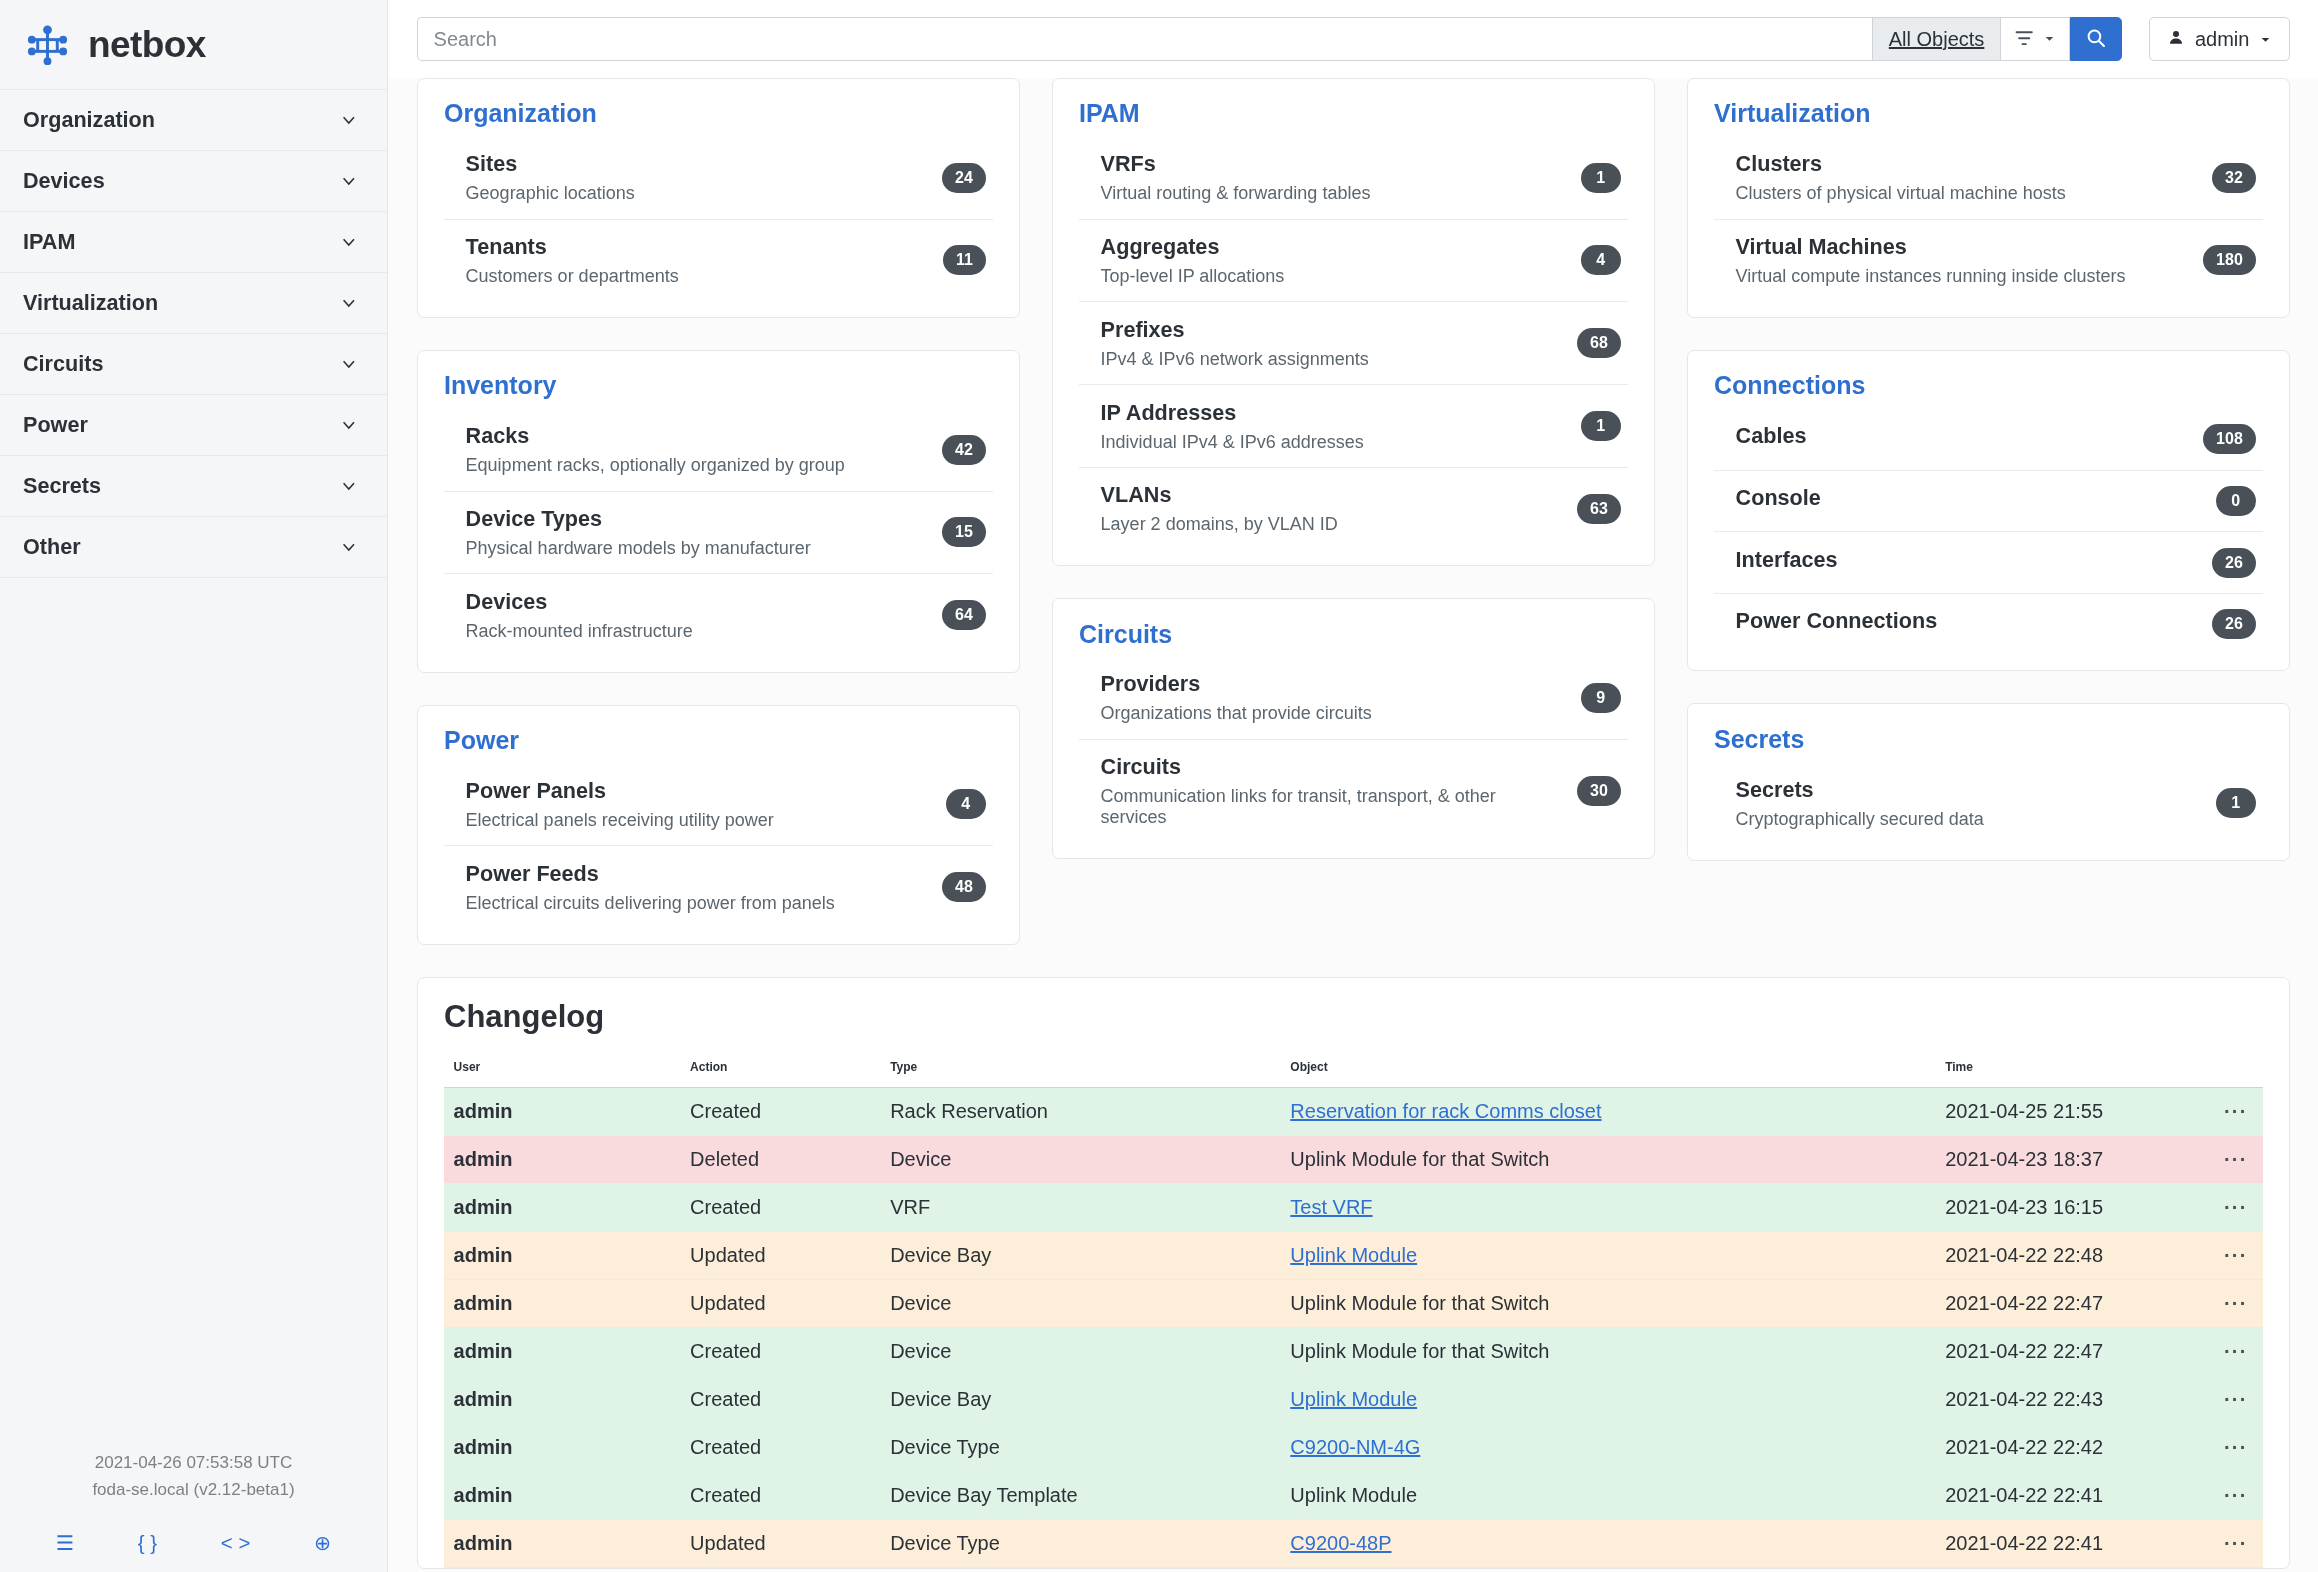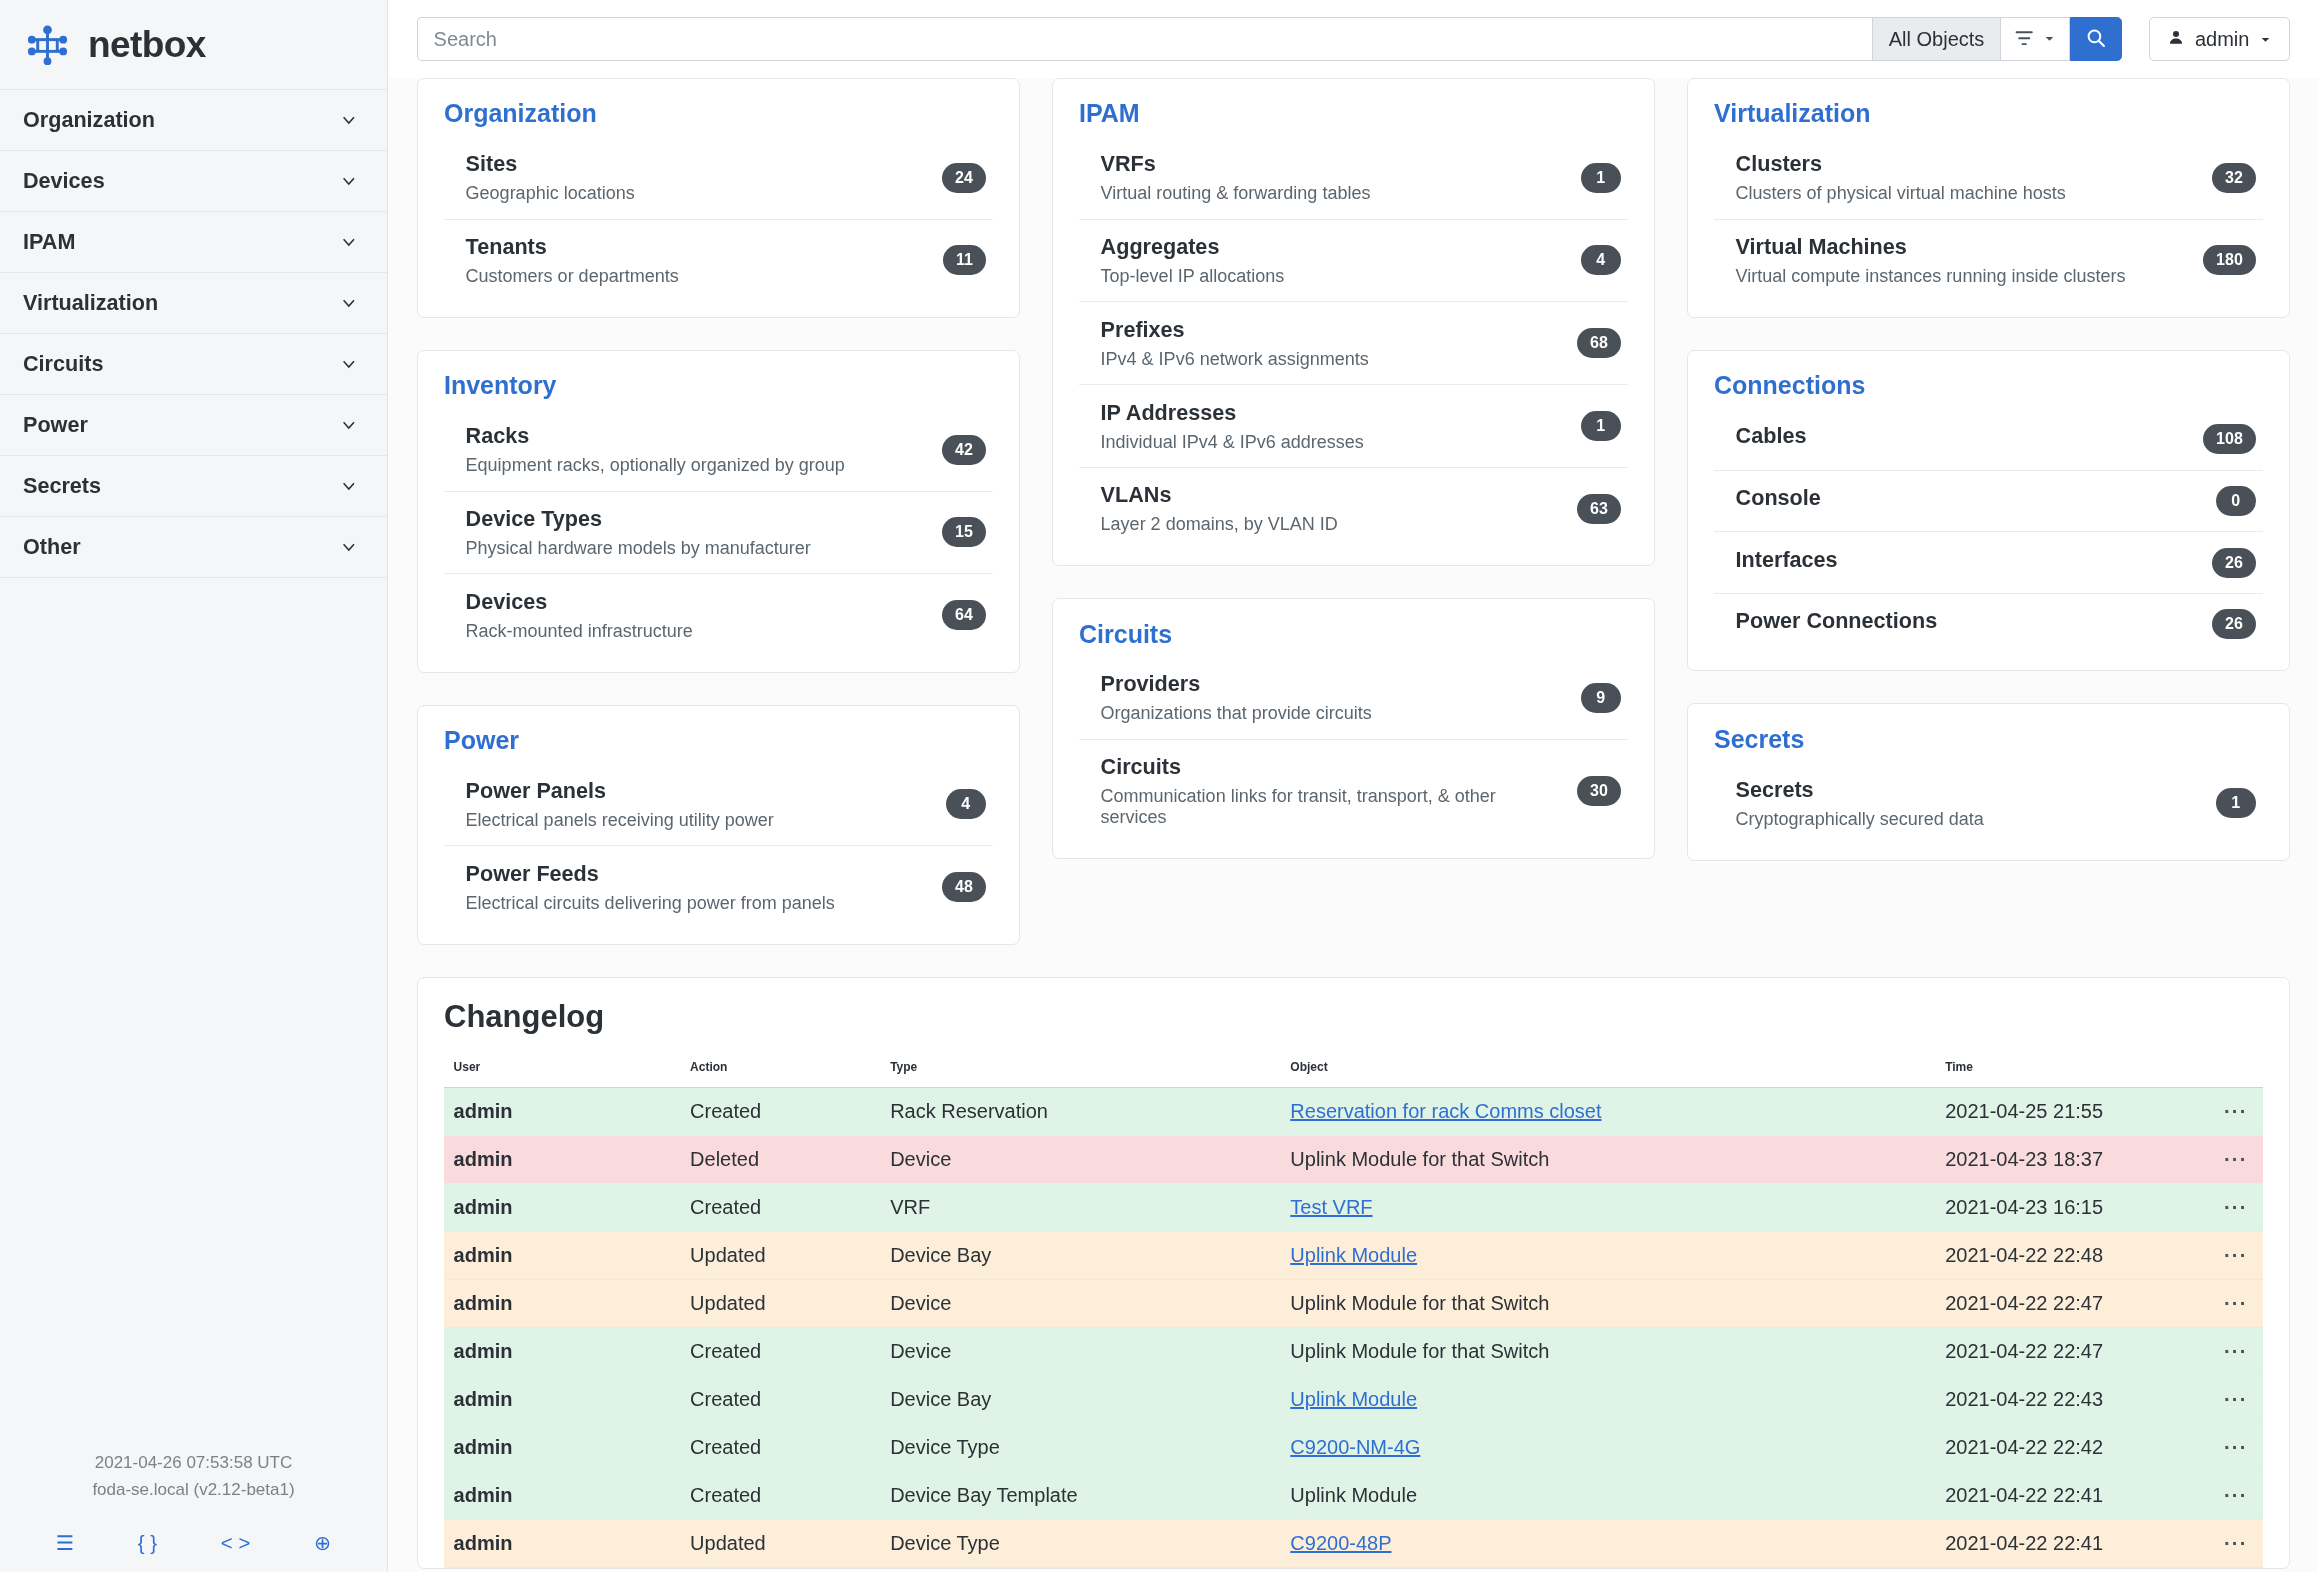--- a/index.html
+++ b/index.html
@@ -93,20 +93,21 @@
   }
   .search-input::placeholder { color: #808a91; }
   .scope-btn {
     display: flex; align-items: center;
     padding: 0 15.6px;
     border: 0.6px solid #ced4da;
     background: #e9ecef;
     font-size: 20px;
     color: #2b3137;
     white-space: nowrap;
+    text-decoration: underline;
   }
   .filter-btn {
     display: flex; align-items: center; gap: 8.4px;
     padding: 0 13px;
     border: 0.6px solid #ced4da;
     border-left: none;
     background: #ffffff;
     color: #495057;
   }
   .search-go {

